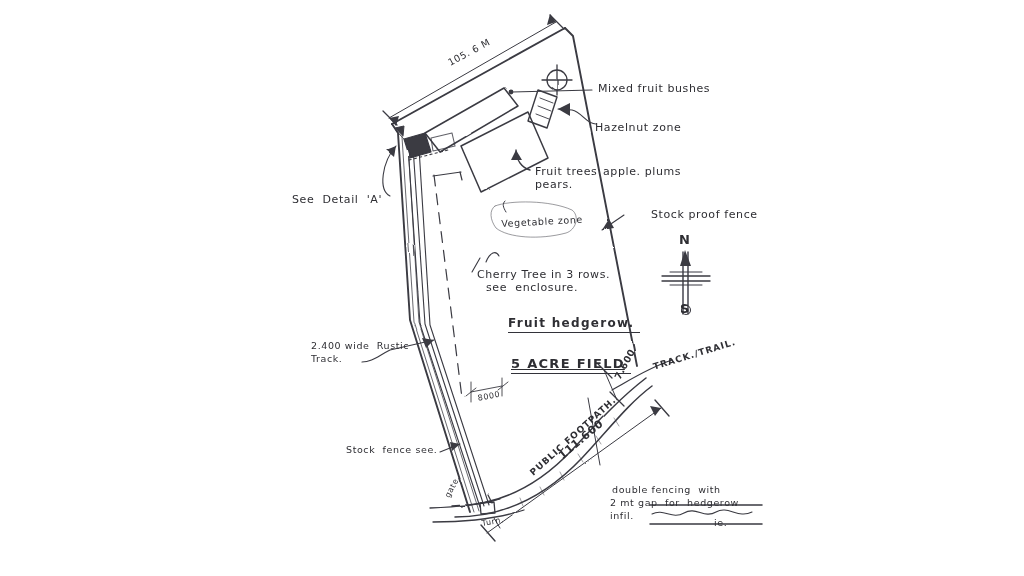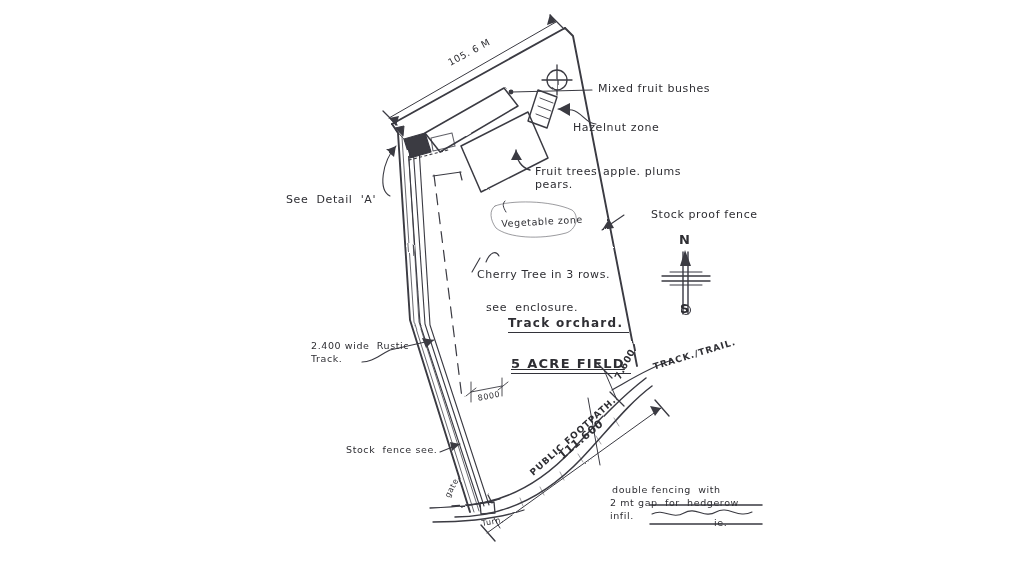--- a/index.html
+++ b/index.html
@@ -221,41 +221,41 @@
         <circle cx="686" cy="310" r="4.5" stroke-width="1.1"></circle>
       </g>
 
     </g>
   </svg>
 
   <div class="lbl hand-sm" style="left:446px;top:58px;transform:rotate(-28deg);transform-origin:left top;">105. 6 M</div>
 
   <div class="lbl hand" style="left:598px;top:82px;">Mixed fruit bushes</div>
 
-  <div class="lbl hand" style="left:573px;top:121px;">Hazelnut zone</div>
+  <div class="lbl hand" style="left:595px;top:121px;">Hazelnut zone</div>
 
   <div class="lbl hand" style="left:535px;top:165px;">Fruit trees</div>
   <div class="lbl hand" style="left:603px;top:165px;">apple. plums</div>
   <div class="lbl hand" style="left:535px;top:178px;">pears.</div>
 
   <div class="lbl hand" style="left:651px;top:208px;">Stock proof fence</div>
 
   <div class="lbl hand-sm" style="left:501px;top:218px;transform:rotate(-3deg);transform-origin:left top;">Vegetable zone</div>
 
   <div class="lbl hand" style="left:477px;top:268px;">Cherry Tree in 3 rows.</div>
-  <div class="lbl hand" style="left:486px;top:281px;margin-top:20px;">see  enclosure.</div>
-
-  <div class="lbl hand" style="left:286px;top:193px;">See  Detail  'A'</div>
+  <div class="lbl hand" style="left:486px;top:281px;">see  enclosure.</div>
+
+  <div class="lbl hand" style="left:292px;top:193px;">See  Detail  'A'</div>
 
   <div class="lbl hand-sm" style="left:311px;top:340px;">2.400 wide  Rustic</div>
   <div class="lbl hand-sm" style="left:311px;top:353px;">Track.</div>
 
   <div class="lbl hand-sm" style="left:346px;top:444px;">Stock  fence see.</div>
 
-  <div class="lbl caps und" style="left:508px;top:316px;padding-right:6px;">Track orchard.</div>
+  <div class="lbl caps und" style="left:508px;top:316px;padding-right:6px;">Fruit hedgerow.</div>
 
   <div class="lbl caps und" style="left:511px;top:356px;padding-right:6px;font-size:13px;text-decoration:underline;">5 ACRE FIELD</div>
 
   <div class="lbl caps-sm" style="left:652px;top:362px;transform:rotate(-17deg);transform-origin:left top;">TRACK./TRAIL.</div>
 
   <div class="lbl caps-sm" style="left:528px;top:470px;transform:rotate(-42deg);transform-origin:left top;">PUBLIC FOOTPATH.</div>
 
   <div class="lbl hand" style="left:556px;top:452px;transform:rotate(-40deg);transform-origin:left top;font-weight:600;">111.600</div>
 
   <div class="lbl hand-sm" style="left:612px;top:376px;transform:rotate(-62deg);transform-origin:left top;font-weight:600;">7.600</div>

